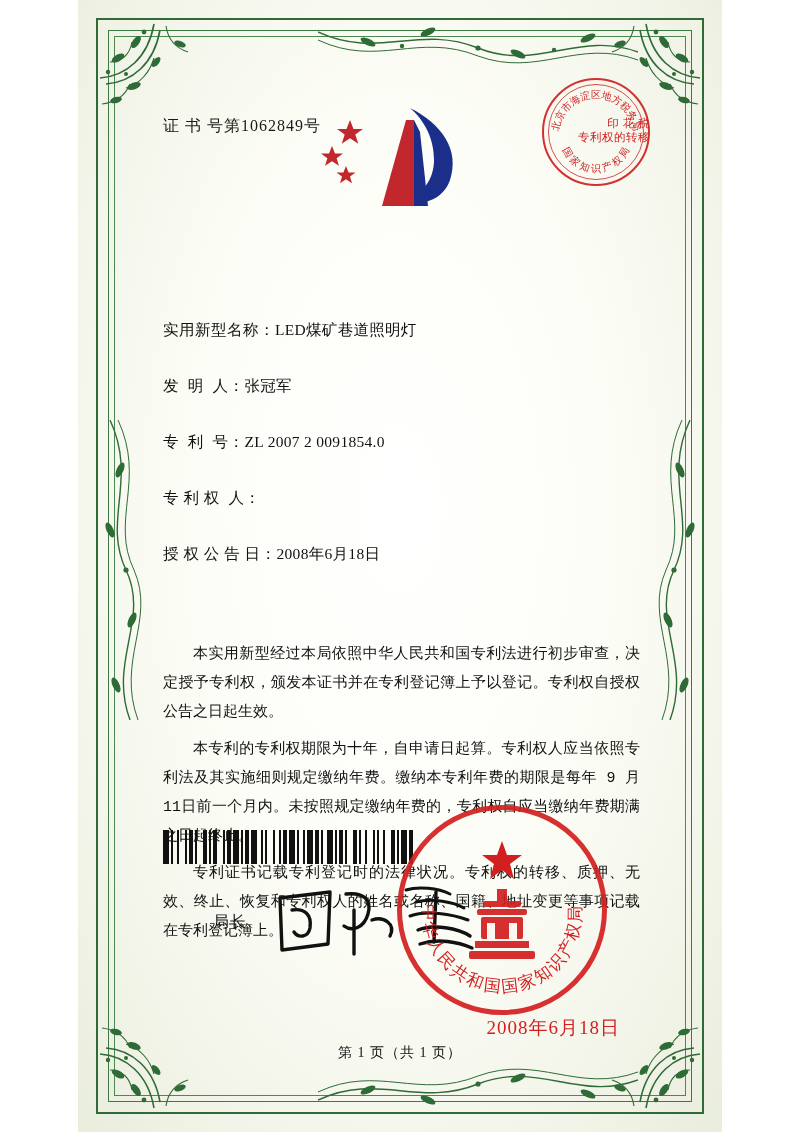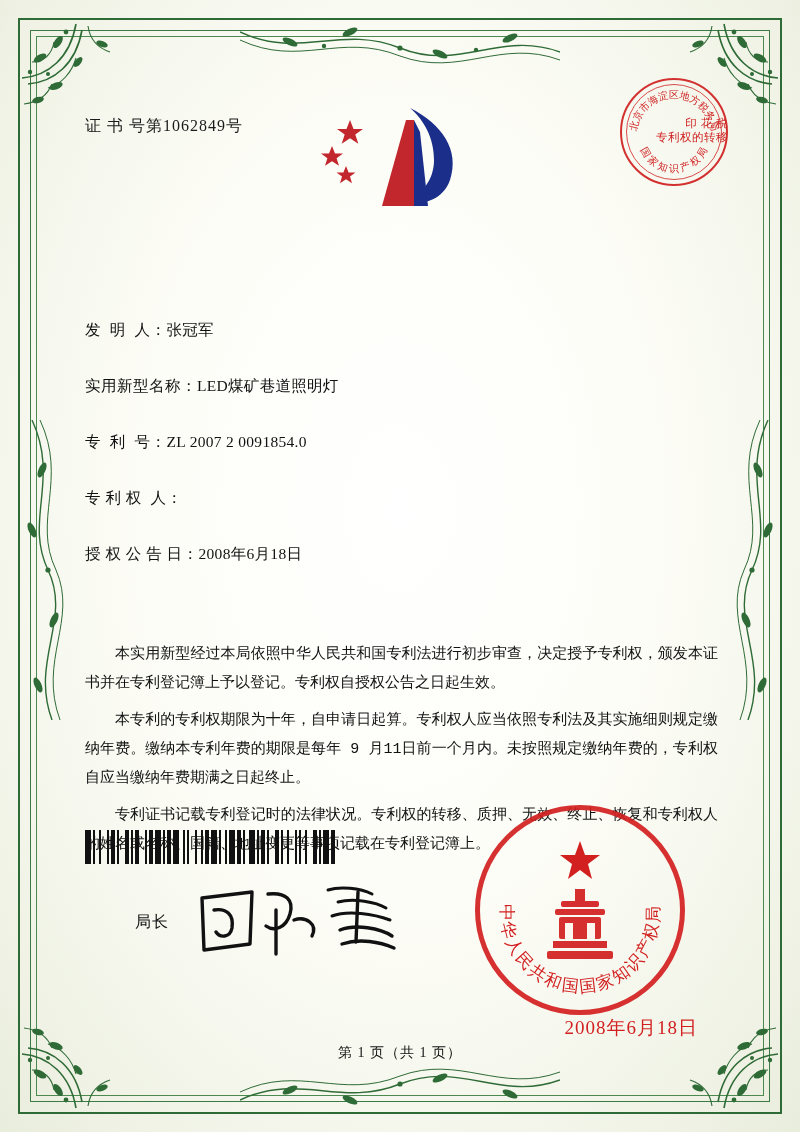--- a/index.html
+++ b/index.html
@@ -5,21 +5,21 @@
   html, body {
     margin: 0;
     padding: 0;
     background: #ffffff;
   }
   body {
     font-family: "Liberation Serif", "DejaVu Serif", serif;
   }
   .page {
     position: relative;
-    width: 800px;
+    width: 644px;
     height: 1132px;
     margin: 0 auto;
     background:
       radial-gradient(ellipse at 50% 45%, #ffffff 0%, #fdfdf7 45%, #f3f5ea 75%, #e9eddc 100%);
     overflow: hidden;
   }
 
   
   .border-outer {
     position: absolute;
@@ -413,26 +413,26 @@
       </svg>
       <div class="mid">
         <div>印 花 税</div>
         <div>专利权的转移</div>
       </div>
     </div>
 
 
     <div class="fields">
       <div class="field">
+        <span class="lbl">实用新型名称：</span>
+        <span class="val">LED煤矿巷道照明灯</span>
+      </div>
+      <div class="field">
         <span class="lbl">发  明  人：</span>
         <span class="val">张冠军</span>
-      </div>
-      <div class="field">
-        <span class="lbl">实用新型名称：</span>
-        <span class="val">LED煤矿巷道照明灯</span>
       </div>
       <div class="field">
         <span class="lbl">专  利  号：</span>
         <span class="val">ZL 2007 2 0091854.0</span>
       </div>
       <div class="field">
         <span class="lbl">专 利 权  人：</span>
       </div>
       <div class="field">
         <span class="lbl">授 权 公 告 日：</span>

